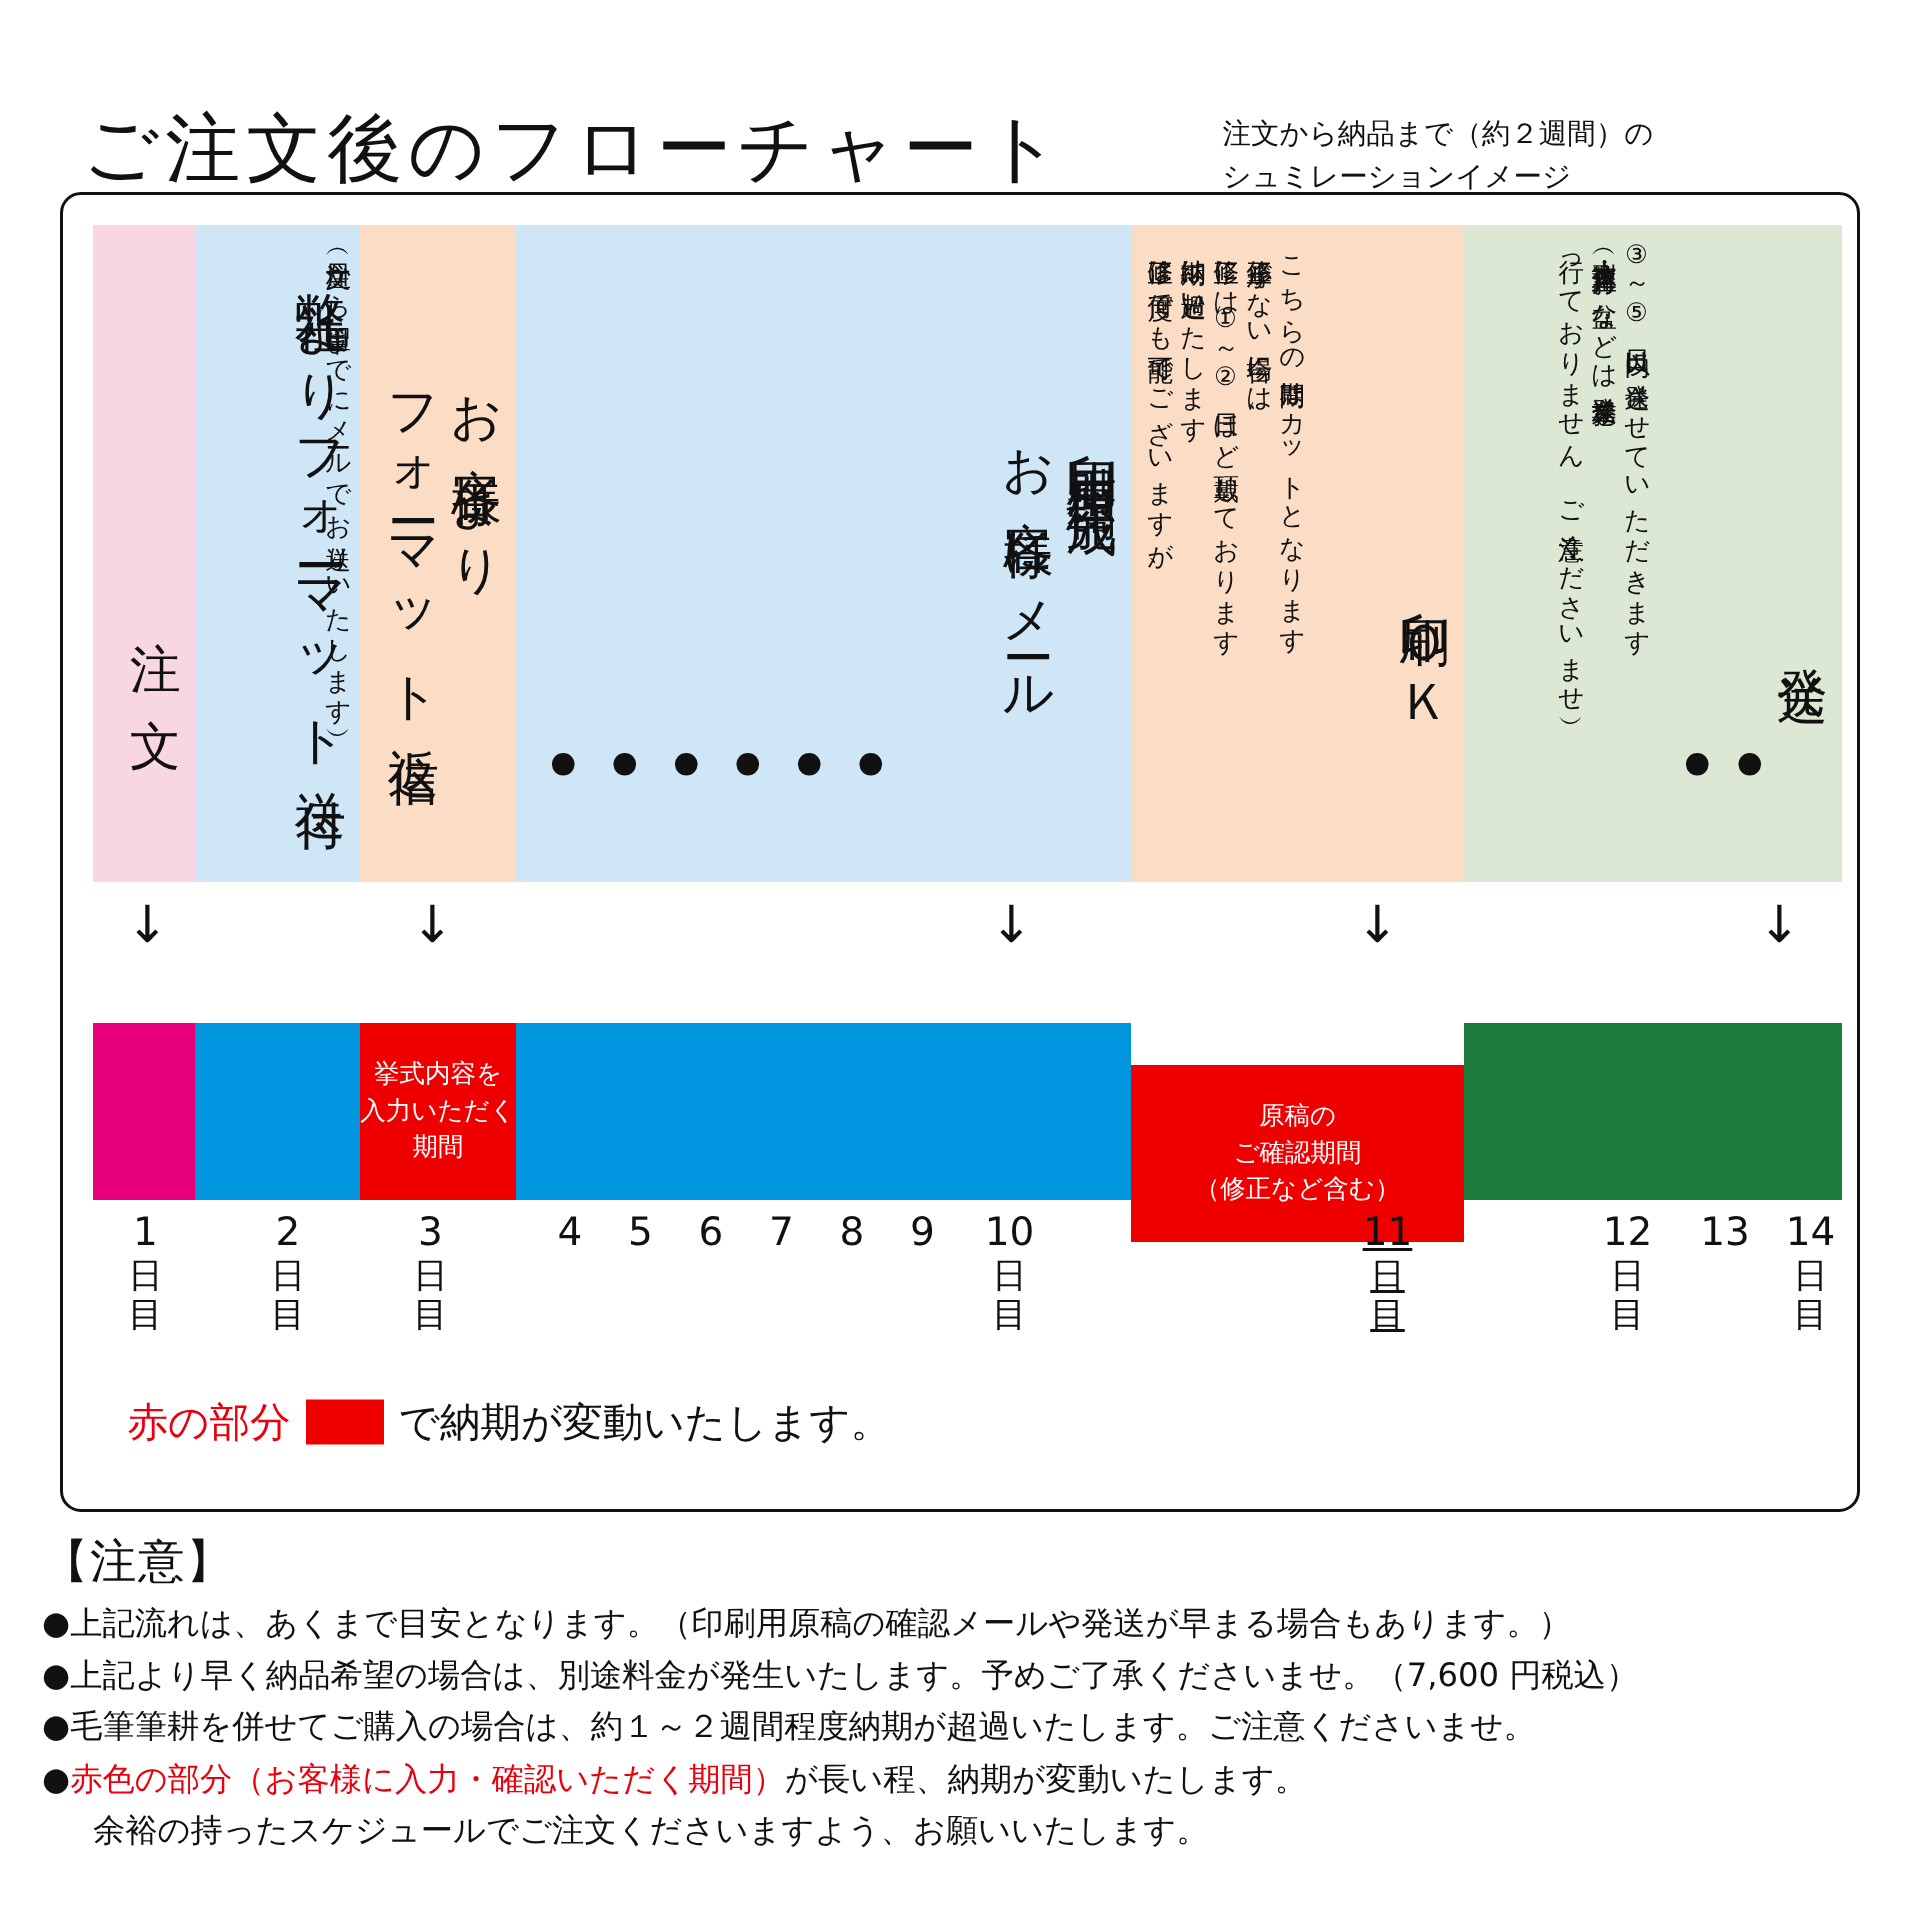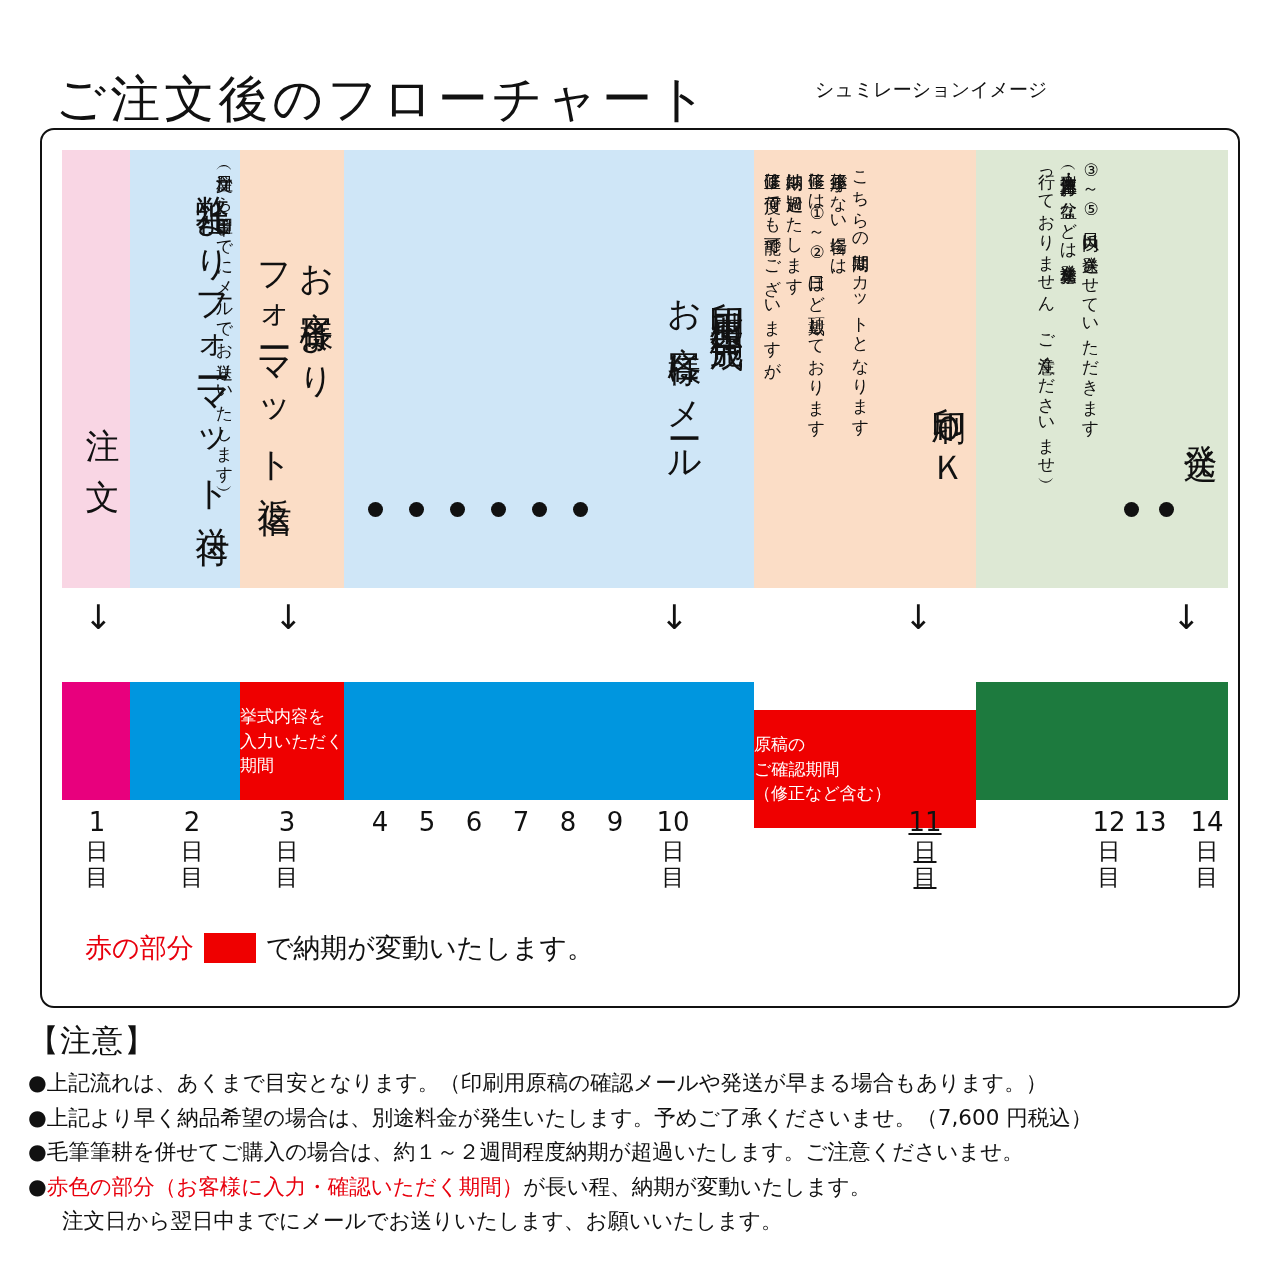--- a/index.html
+++ b/index.html
@@ -56,21 +56,21 @@
   
   .arrow{
     position:absolute;top:600px;font-size:34px;line-height:1;
     font-family:"DejaVu Sans", sans-serif;
   }
 
   
   .bar{position:absolute;left:62px;top:682px;width:1166px;height:118px;}
   .seg{position:absolute;top:0;height:118px;box-sizing:border-box;}
   .seglabel{
-    color:#fff;font-size:17px;line-height:1.45;
+    color:#fff;font-size:17px;line-height:1.45;text-align:center;
     position:absolute;left:0;right:0;top:50%;transform:translateY(-50%);
     font-family:"DejaVu Sans", sans-serif;
   }
 
   
   .days{position:absolute;left:62px;top:808px;width:1166px;height:110px;}
   .day{
     position:absolute;top:0;text-align:center;
     font-size:26px;font-family:"DejaVu Sans", sans-serif;
   }
@@ -103,20 +103,21 @@
   .cindent{padding-left:34px;}
 </style>
 </head>
 <body>
 
 <div class="page">
 
   <div class="header">
     <div class="title">ご注文後のフローチャート</div>
     <div class="subtitle" id="subtitle">
+        <div>注文から納品まで（約２週間）の</div>
         <div>シュミレーションイメージ</div>
       </div>
   </div>
 
   <div class="chartbox"></div>
 
   <div class="cols" id="cols">
       <div class="col" style="left: 0px; width: 68px; background: rgb(249, 214, 228);">
         <div class="vtext big" style="right: 8px; top: 250px;">注 文</div>
       </div>
@@ -232,21 +233,21 @@
       <div class="day" style="left: 586px; width: 50px;">
         <span class="num">10</span>
         <span class="unit">日</span>
         <span class="unit">目</span>
       </div>
       <div class="day" style="left: 838px; width: 50px; text-decoration: underline;">
         <span class="num">11</span>
         <span class="unit">日</span>
         <span class="unit">目</span>
       </div>
-      <div class="day" style="left: 1022px; width: 50px;">
+      <div class="day" style="left: 998px; width: 50px;">
         <span class="num">12</span>
         <span class="unit">日</span>
         <span class="unit">目</span>
       </div>
       <div class="day" style="left: 1063px; width: 50px;">
         <span class="num">13</span>
       </div>
       <div class="day" style="left: 1120px; width: 50px;">
         <span class="num">14</span>
         <span class="unit">日</span>
@@ -263,16 +264,16 @@
   <div class="caution">
     <h2>【注意】</h2>
     <div id="caution-lines">
         <p class="cline">●上記流れは、あくまで目安となります。（印刷用原稿の確認メールや発送が早まる場合もあります。）</p>
         <p class="cline">●上記より早く納品希望の場合は、別途料金が発生いたします。予めご了承くださいませ。（7,600 円税込）</p>
         <p class="cline">●毛筆筆耕を併せてご購入の場合は、約１～２週間程度納期が超過いたします。ご注意くださいませ。</p>
       </div>
     <p class="cline">
       <span>●</span><span class="red">赤色の部分（お客様に入力・確認いただく期間）</span><span>が長い程、納期が変動いたします。</span>
     </p>
-    <p class="cline cindent">注文日から翌日中までにメールでお送りいたします、お願いいたします。</p>
+    <p class="cline cindent">余裕の持ったスケジュールでご注文くださいますよう、お願いいたします。</p>
   </div>
 
 </div>
 
 </body></html>

